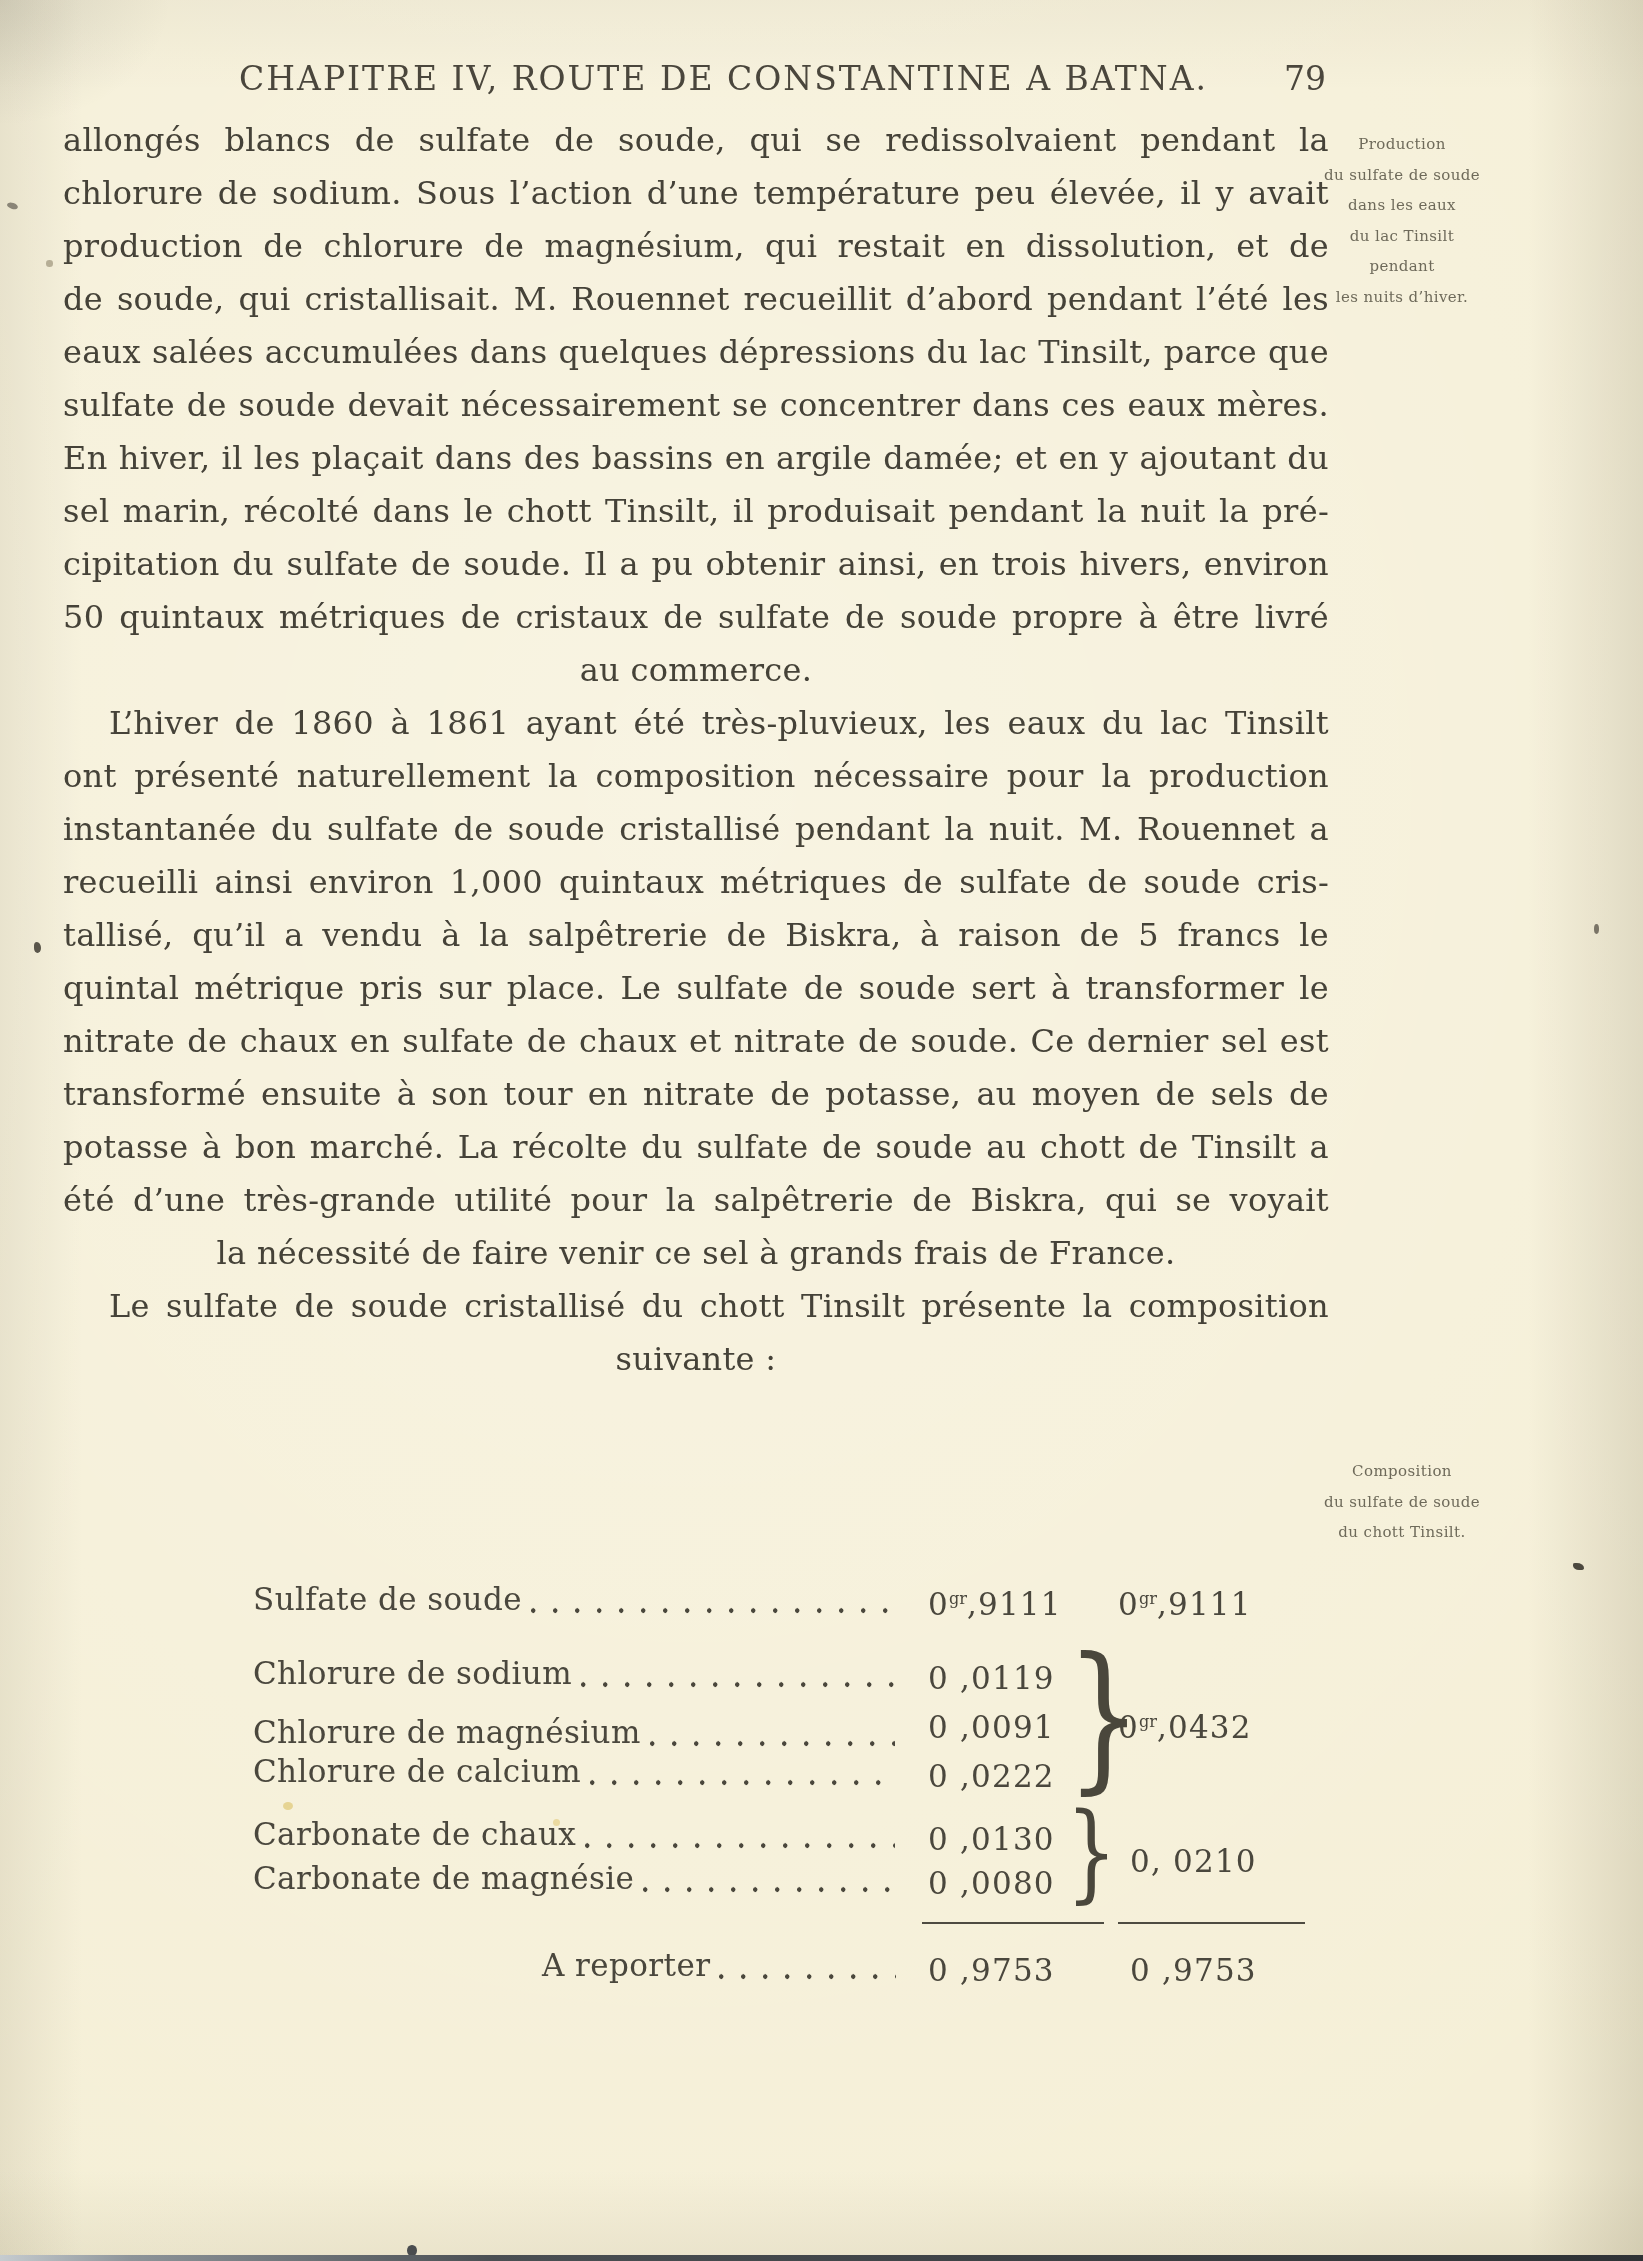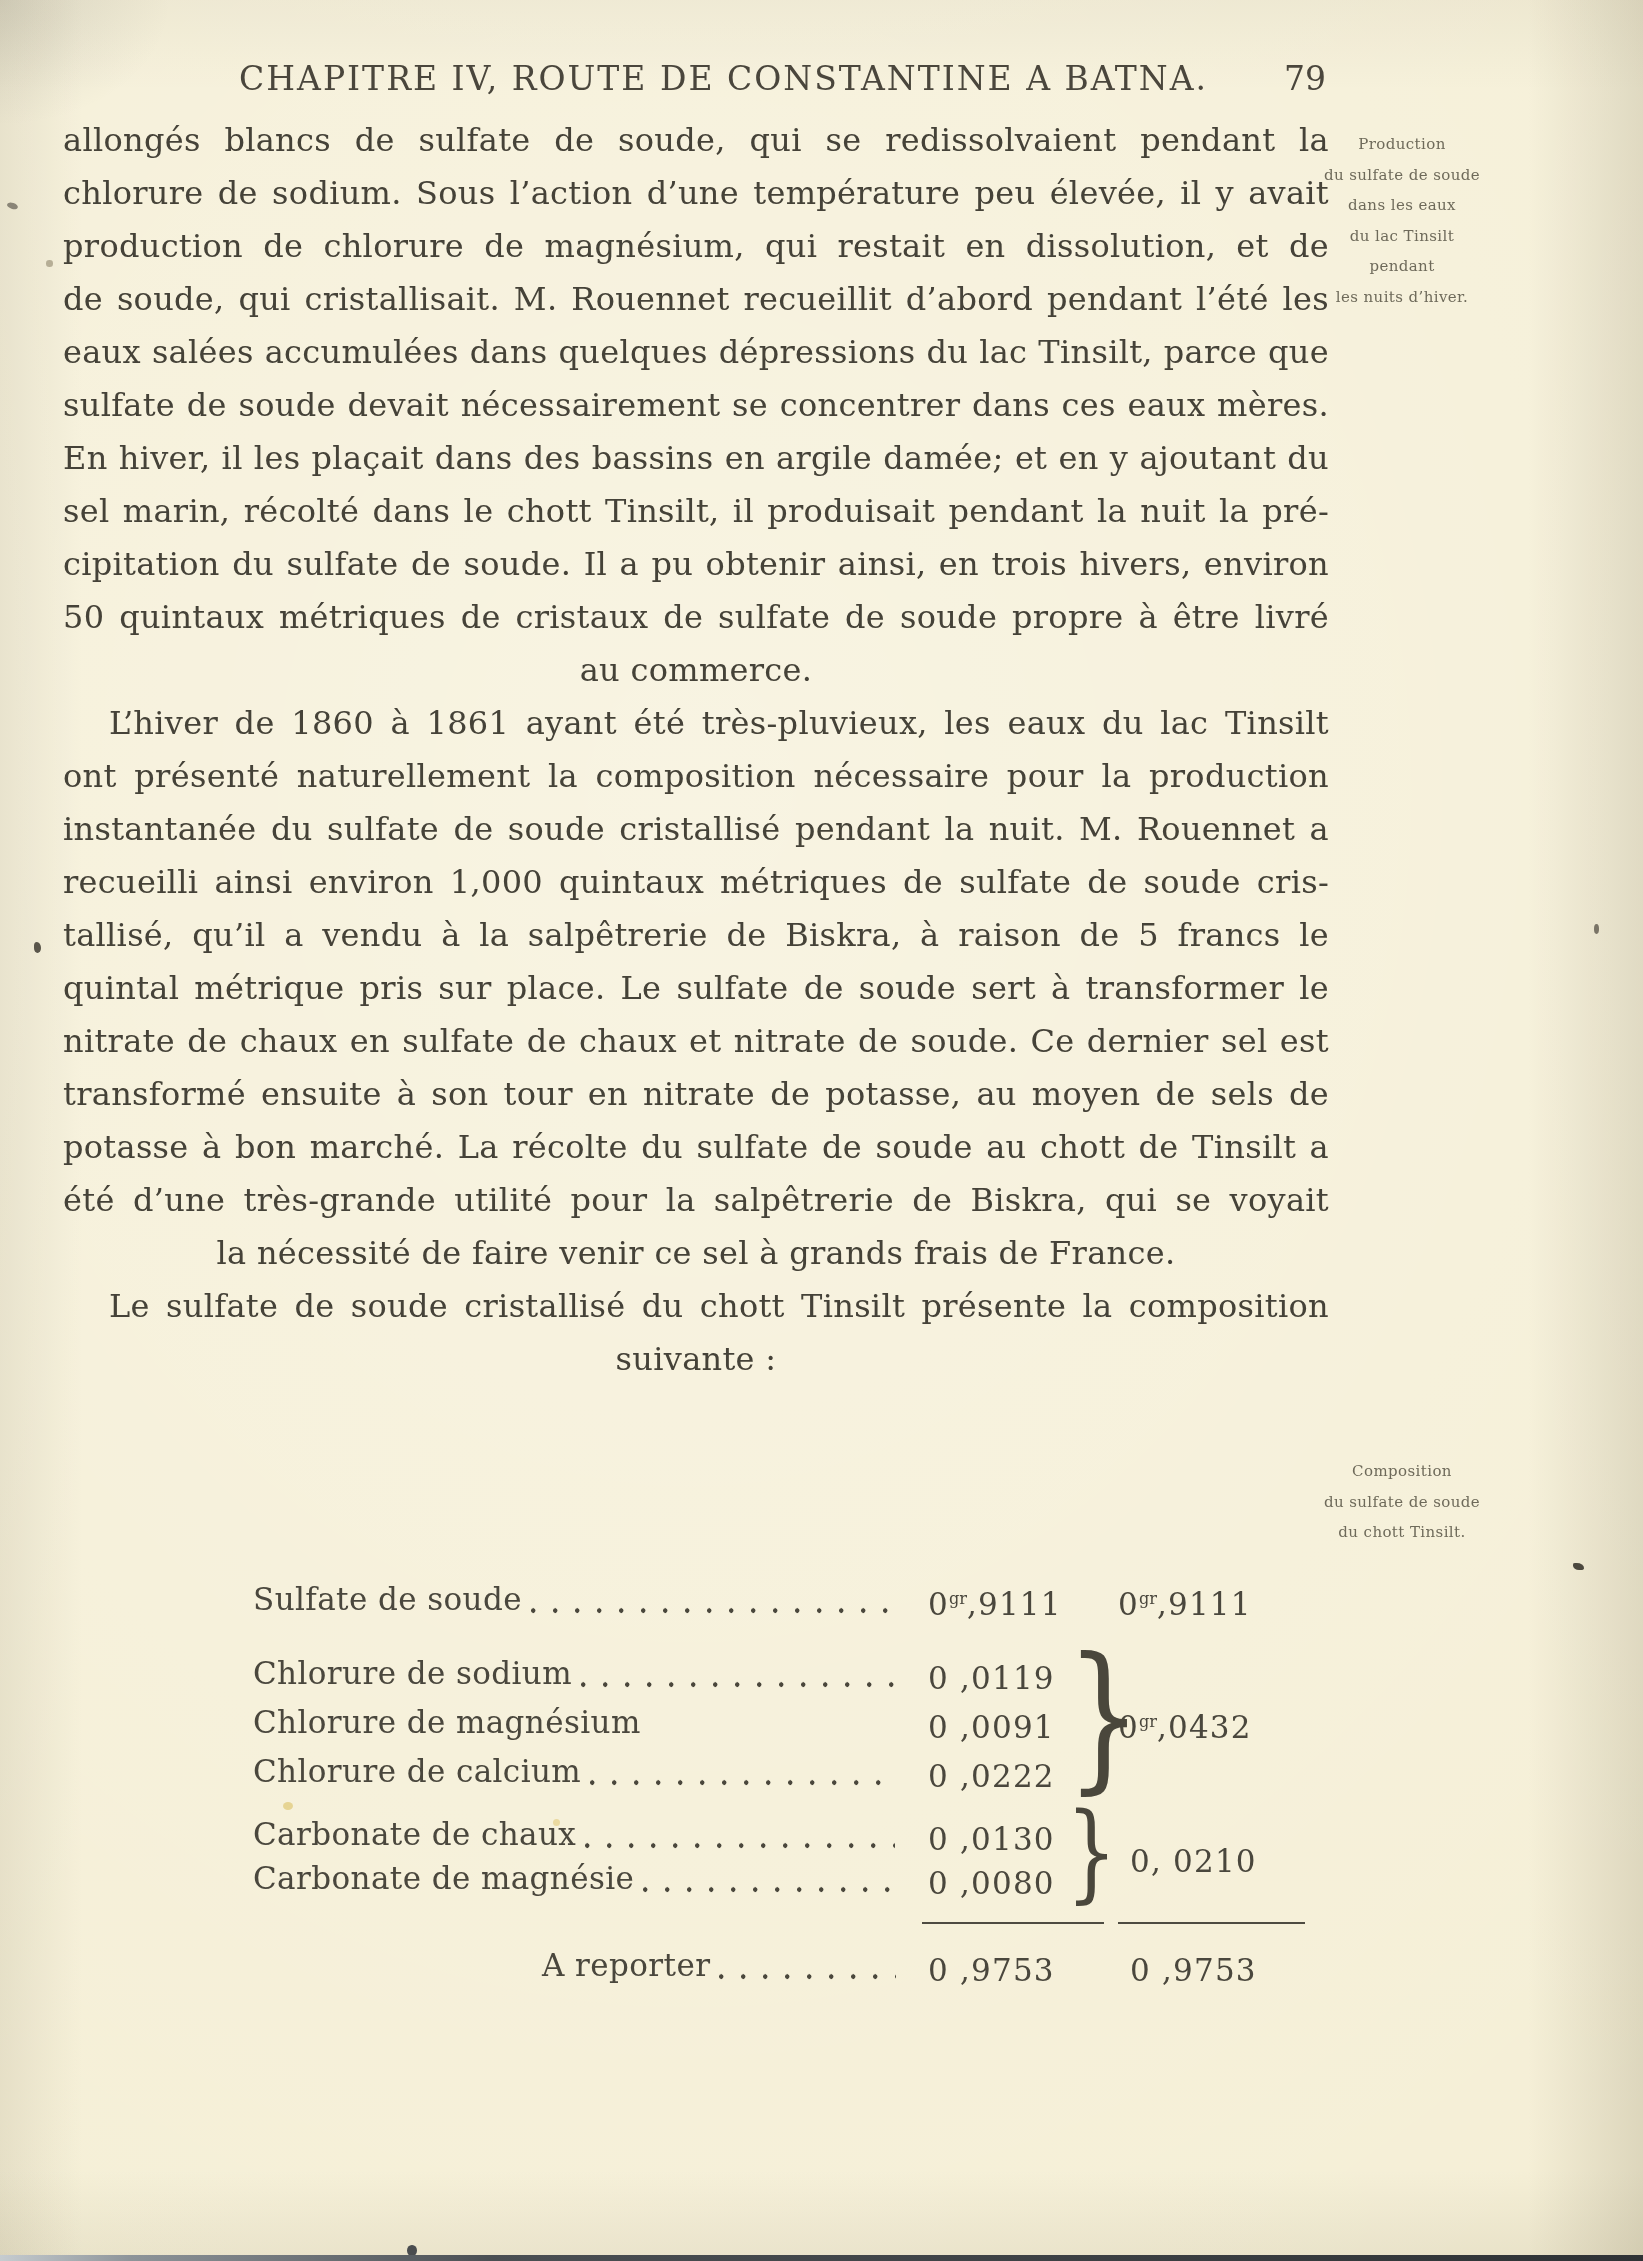--- a/index.html
+++ b/index.html
@@ -133,21 +133,21 @@
     </div>
     <div class="valcell c1" style="top:20.3px;"><span>0</span><span class="sup">gr</span><span>,9111</span></div>
     <div class="valcell c2" style="top:20.3px;"><span>0</span><span class="sup">gr</span><span>,9111</span></div>
 
     <div class="trow rowbox" style="top:94px;width:647px;">
       <span class="row-label">Chlorure de sodium</span>
       <span class="leader"></span>
     </div>
     <div class="valcell c1" style="top:94px;"><span>0</span><span class="sup"></span><span> ,0119</span></div>
 
-    <div class="trow rowbox" style="top:143px;width:647px;flex-direction:column;">
+    <div class="trow rowbox" style="top:153px;width:647px;">
       <span class="row-label">Chlorure de magnésium</span>
       <span class="leader"></span>
     </div>
     <div class="valcell c1" style="top:143px;"><span>0</span><span class="sup"></span><span> ,0091</span></div>
 
     <div class="trow rowbox" style="top:192px;width:647px;">
       <span class="row-label">Chlorure de calcium</span>
       <span class="leader"></span>
     </div>
     <div class="valcell c1" style="top:192px;"><span>0</span><span class="sup"></span><span> ,0222</span></div>

